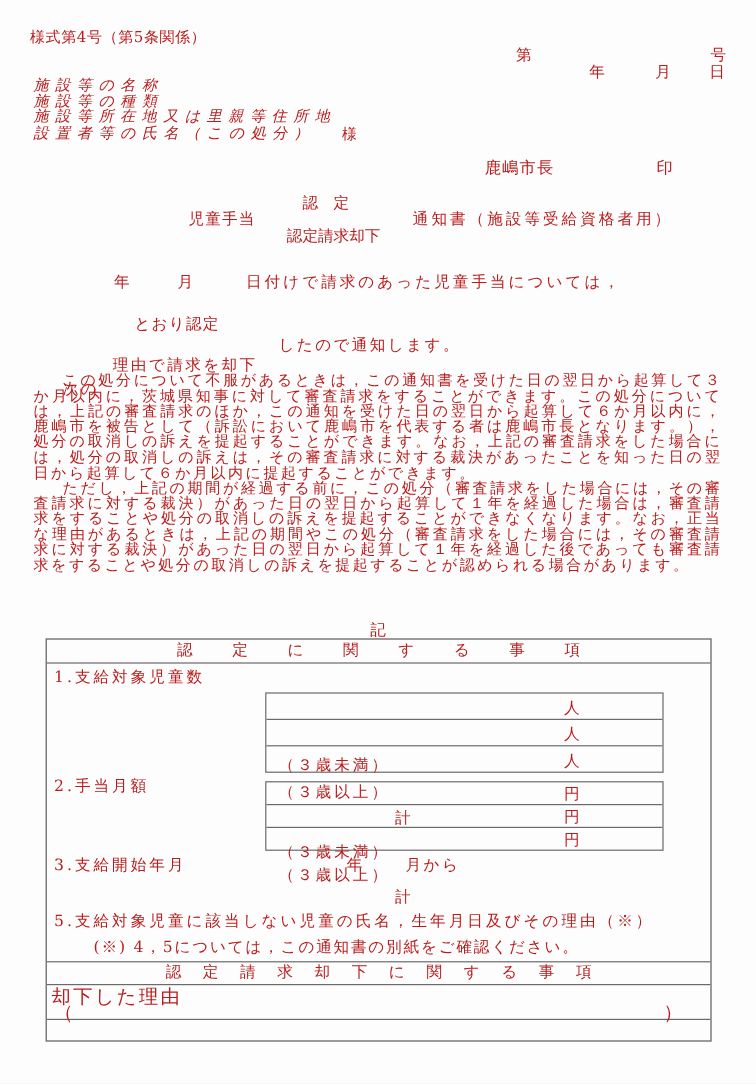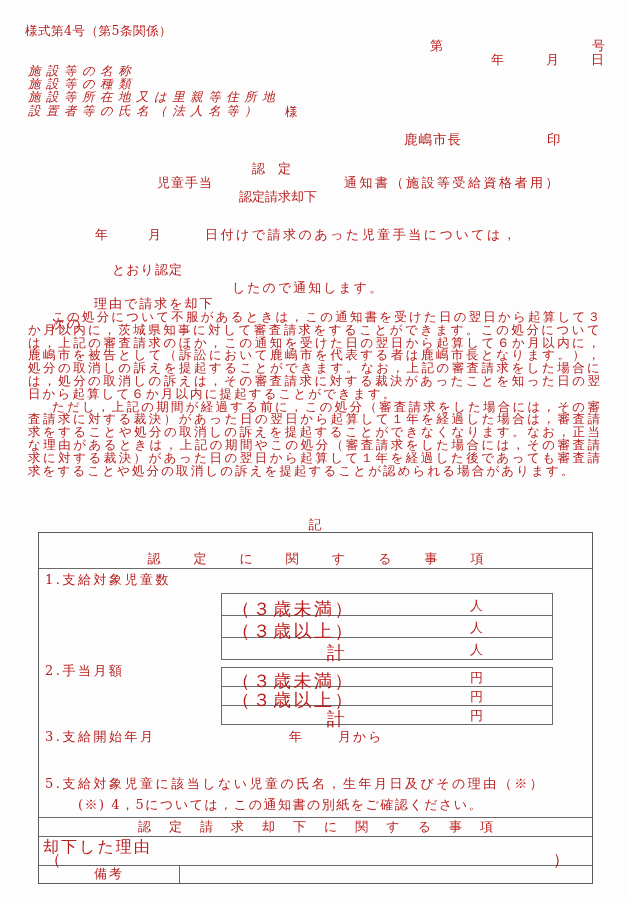--- a/index.html
+++ b/index.html
@@ -55,33 +55,33 @@
 
   .ki{position:absolute;left:28px;top:516px;width:574px;text-align:center;font-size:13px;}
 
   
   .doc-table{
     position:absolute;left:38px;top:532px;width:555px;
     border:1px solid #5a5a5a;box-sizing:border-box;background:#fdfdfd;
   }
   .t-header{
     height:19px;border-bottom:1px solid #6a6a6a;
-    text-align:center;font-size:13px;line-height:19px;overflow:hidden;margin-top:16px;
+    text-align:center;font-size:13px;line-height:19px;overflow:hidden;
   }
   .h1sp{letter-spacing:33px;text-indent:33px;}
   .h2sp{letter-spacing:18px;text-indent:18px;}
   .t-body{position:relative;height:248px;}
   .t-item{position:absolute;left:6px;font-size:13px;letter-spacing:2.5px;white-space:nowrap;}
   .inner-table{
     position:absolute;left:182px;width:332px;
     border:1px solid #6a6a6a;box-sizing:border-box;
   }
   .inner-row{position:relative;border-bottom:1px solid #6a6a6a;}
   .inner-row:last-child{border-bottom:none;}
-  .inner-row .lbl{position:absolute;left:10px;font-size:18px;letter-spacing:2.5px;white-space:nowrap;}
+  .inner-row .lbl{position:absolute;left:10px;font-size:13px;letter-spacing:2.5px;white-space:nowrap;margin-top:48px;}
   .inner-row .lbl.center{left:0;width:230px;text-align:center;}
   .inner-row .unit{position:absolute;left:248px;font-size:13px;}
   .r22{height:21px;}.r22 .lbl,.r22 .unit{top:3px;}
   .r19{height:18px;}.r19 .lbl,.r19 .unit{top:1px;}
   .sub{position:absolute;font-size:13px;white-space:nowrap;}
 
   .t-header2{
     height:18px;border-top:1px solid #6a6a6a;border-bottom:1px solid #6a6a6a;
     text-align:center;font-size:13px;line-height:18px;overflow:hidden;
   }
@@ -104,21 +104,21 @@
   <div class="abs fs13 docno-go">号</div>
 
   <div class="abs fs13 date-y">年</div>
   <div class="abs fs13 date-m">月</div>
   <div class="abs fs13 date-d">日</div>
 
   <div class="abs recipient">
     <div>施設等の名称</div>
     <div>施設等の種類</div>
     <div>施設等所在地又は里親等住所地</div>
-    <div>設置者等の氏名（法人名等）</div>
+    <div>設置者等の氏名（この処分）</div>
   </div>
   <div class="abs fs12 honorific">様</div>
 
   <div class="abs issuer">鹿嶋市長</div>
   <div class="abs seal">印</div>
 
   <div class="abs fs13 title-opt-top">認　定</div>
   <div class="abs fs13 ls1 title-prefix">児童手当</div>
   <div class="abs fs13 title-suffix">通知書（施設等受給資格者用）</div>
   <div class="abs fs13 title-opt-bottom">認定請求却下</div>
@@ -188,18 +188,17 @@
 
     <div class="t-header2 h2sp">認定請求却下に関する事項</div>
 
     <div class="t-reject">
       <div class="reject-label">却下した理由</div>
       <div class="paren-open">（</div>
       <div class="paren-close">）</div>
     </div>
 
     <div class="t-remarks">
-      <div class="remarks-label">備考</div>
       <div class="remarks-value"></div>
     </div>
 
   </div>
 </div>
 
 </body></html>

